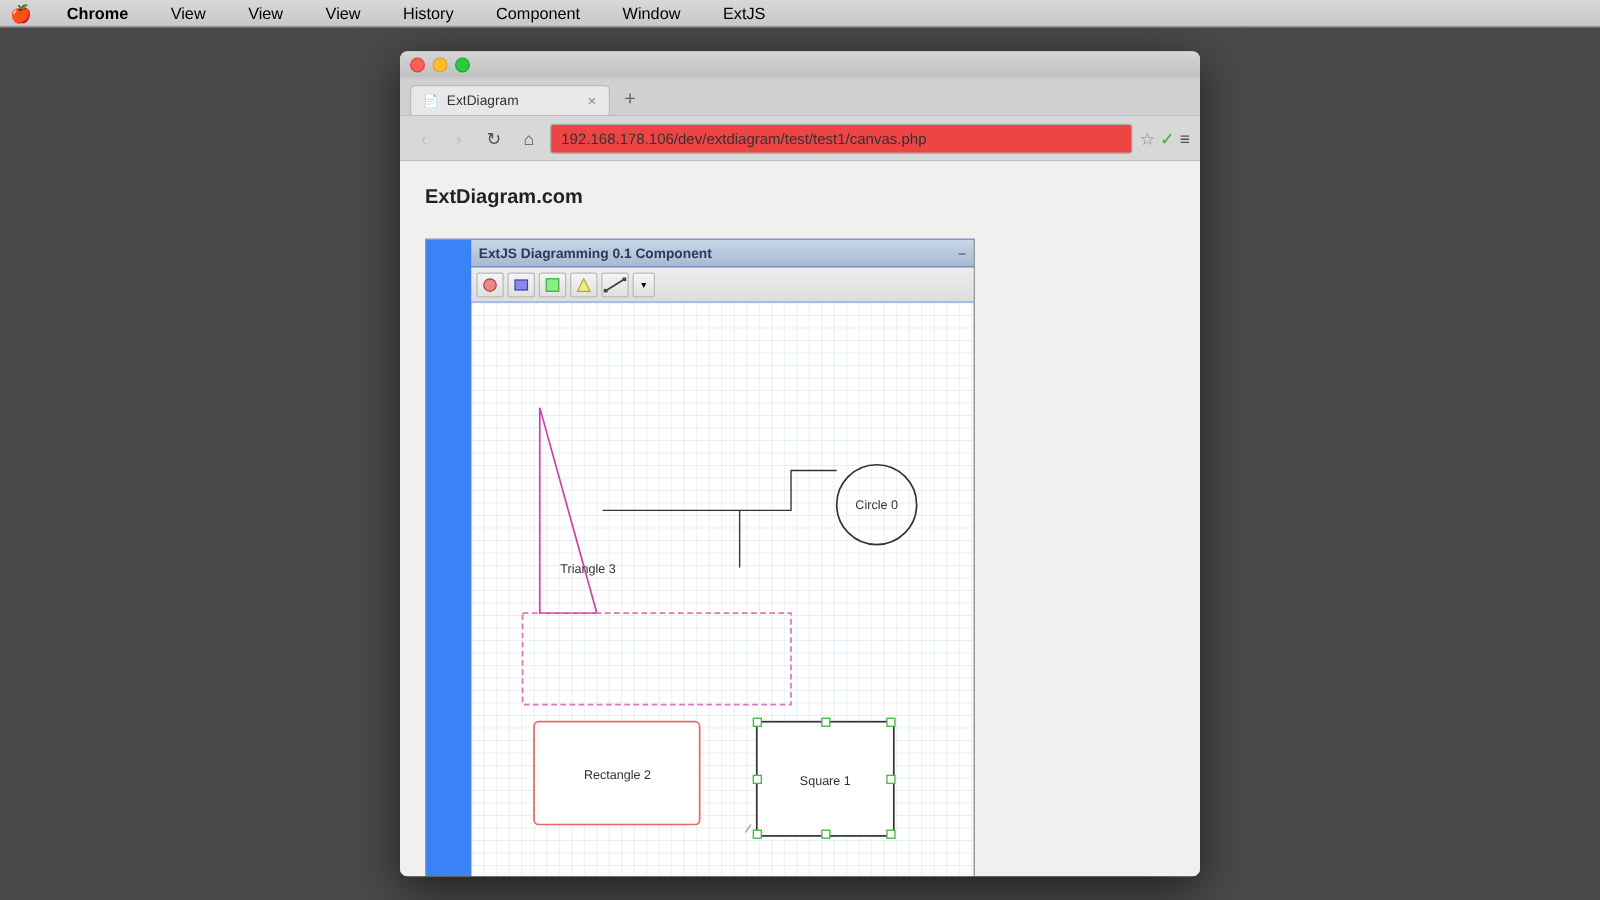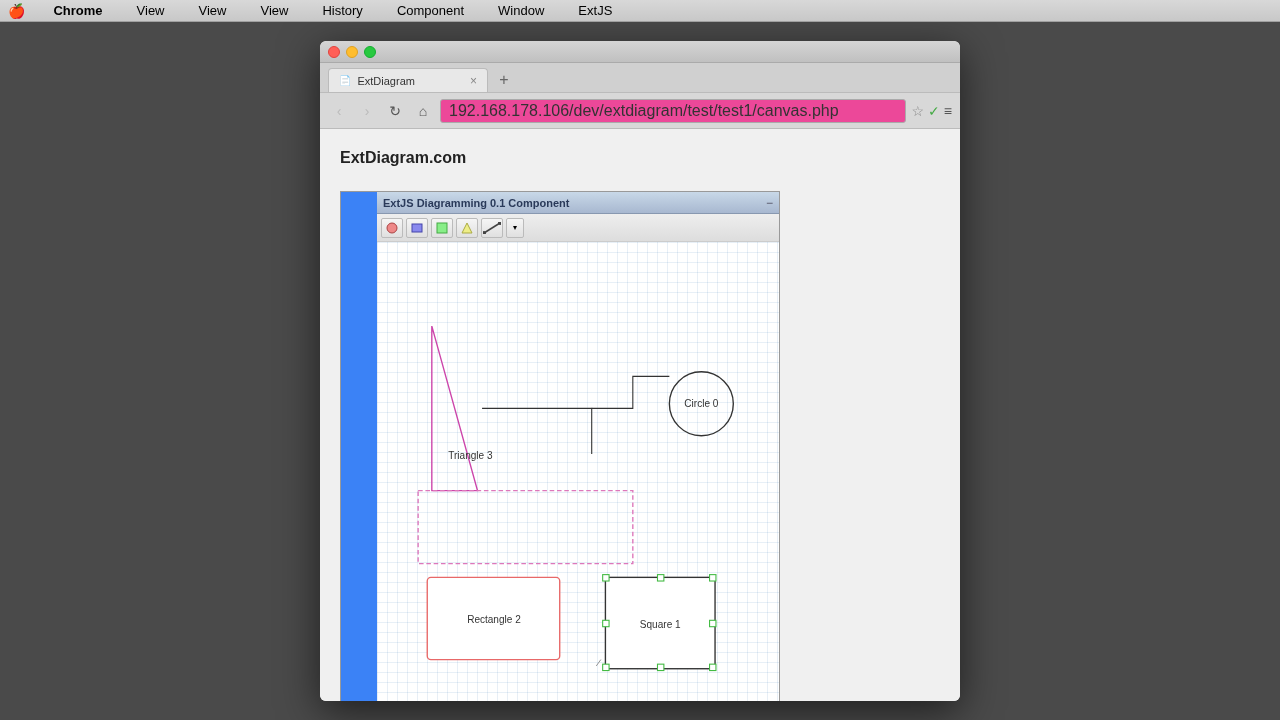--- a/index.html
+++ b/index.html
@@ -158,27 +158,27 @@
       justify-content: center;
       font-size: 14px;
       color: #555;
       cursor: pointer;
       border-radius: 3px;
     }
     .nav-btn.disabled { color: #bbb; cursor: default; }
     .address-bar {
       flex: 1;
       height: 24px;
-      background: #ec4899;
+      background: #ef4444;
       border: 1px solid #aaa;
       border-radius: 3px;
       display: flex;
       align-items: center;
       padding: 0 8px;
-      font-size: 16px;
+      font-size: 12px;
       color: #333;
     }
     .nav-right {
       display: flex;
       align-items: center;
       gap: 4px;
     }
     .star-btn {
       font-size: 14px;
       color: #888;

